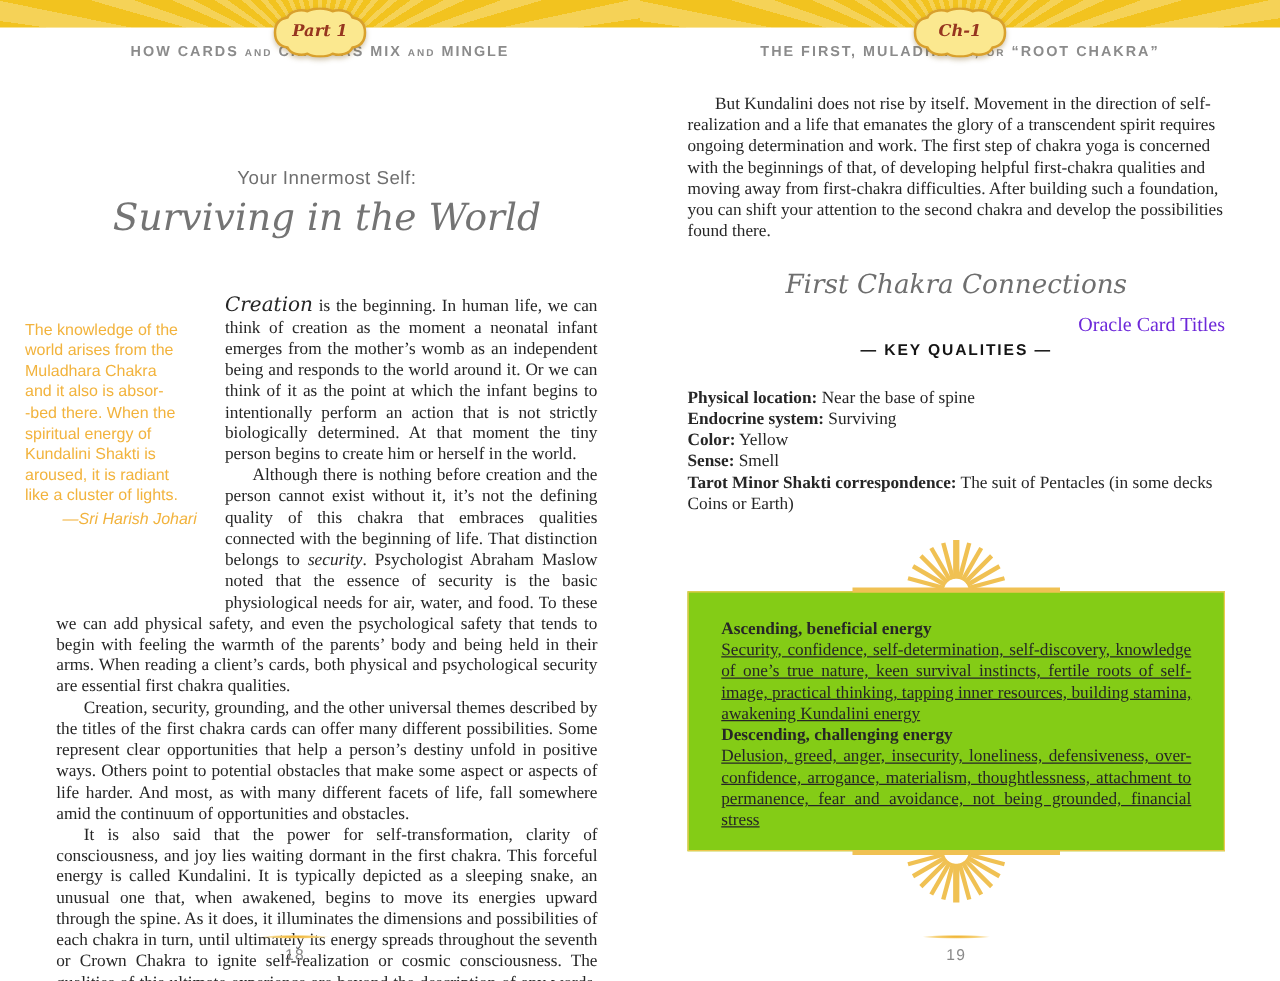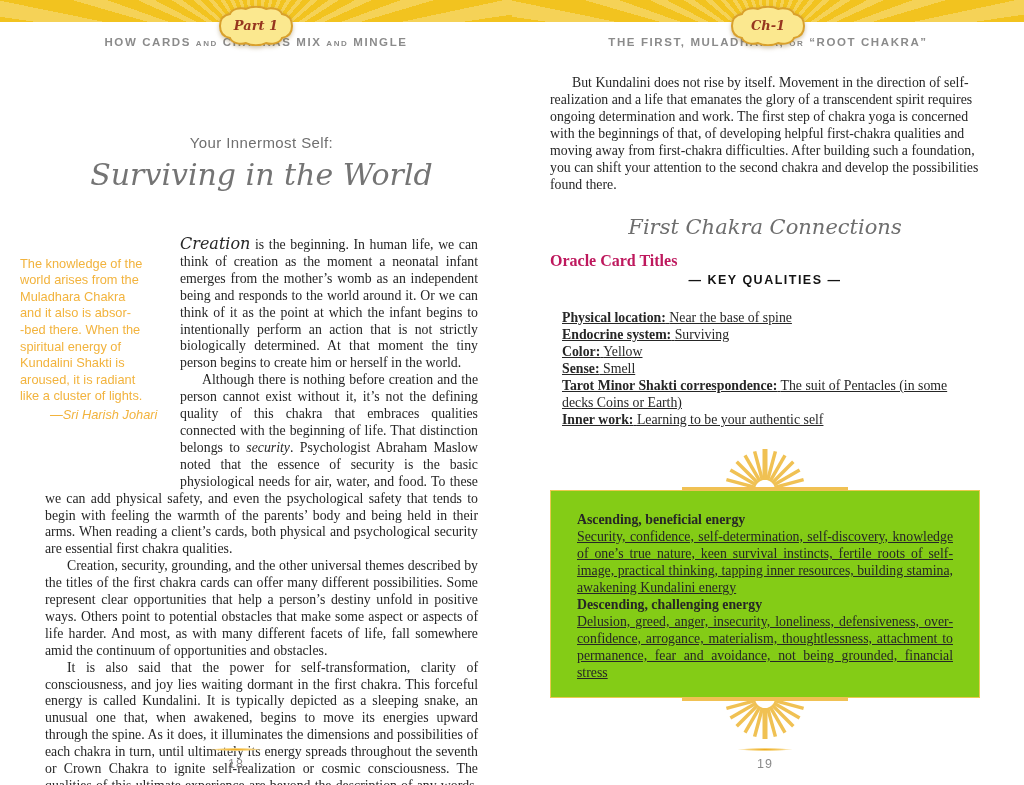--- a/index.html
+++ b/index.html
@@ -62,27 +62,27 @@
   .page-right {
     position:absolute; left:512px; top:74px; width:512px;
     padding:0 44px 0 38px; box-sizing:border-box;
     font-size:13.8px; line-height:17px;
   }
   .page-right p { margin:0; }
   .section-script-heading {
     text-align:center; font-family:"DejaVu Serif", serif; font-style:italic;
     font-weight:normal; font-size:21px; color:#6e6e6e; margin:26px 0 16px;
   }
-  .oracle-heading { text-align:left; font-weight:bold; font-size:16px; color:#be185d; margin:0 0 3px; }
+  .oracle-heading { text-align:right; font-weight:normal; font-size:16px; color:#6d28d9; margin:0 0 3px; }
   .oracle-titles { text-align:center; font-size:14px; margin:0 0 24px; }
   .key-qualities-label {
     text-align:center; font-family:"Liberation Sans", sans-serif; font-weight:bold;
     font-size:12.5px; letter-spacing:1.5px; color:#141414; margin:0 0 20px;
   }
-  .kq-list { margin:12px;text-decoration:underline; }
+  .kq-list { margin:0; }
   .kq-item { margin:0; }
   .kq-label { font-weight:bold; }
 
   .energy-box {
     position:relative; margin-top:62px;
     border:1.5px solid #ecc94f; background:#84cc16;
     padding:20px 26px 16px; text-align:justify;
   }
   .fan-top    { position:absolute; top:-45px;  left:50%; transform:translateX(-50%); }
   .fan-bottom { position:absolute; bottom:-45px; left:50%; transform:translateX(-50%) scaleY(-1); }
@@ -162,21 +162,20 @@
   <h3 class="oracle-heading">Oracle Card Titles</h3>
 
   <div class="key-qualities-label">— KEY QUALITIES —</div>
 
   <div class="kq-list">
     <p class="kq-item"><span class="kq-label">Physical location:</span> <span>Near the base of spine</span></p>
     <p class="kq-item"><span class="kq-label">Endocrine system:</span> <span>Surviving</span></p>
     <p class="kq-item"><span class="kq-label">Color:</span> <span>Yellow</span></p>
     <p class="kq-item"><span class="kq-label">Sense:</span> <span>Smell</span></p>
     <p class="kq-item"><span class="kq-label">Tarot Minor Shakti correspondence:</span> <span>The suit of Pentacles (in some decks Coins or Earth)</span></p>
-    <p class="kq-item"><span class="kq-label">Inner work:</span> <span>Learning to be your authentic self</span></p>
   </div>
 
   <div class="energy-box">
     <svg class="fan-top" width="170" height="46" viewBox="0 0 170 46">
       <g id="fan-shape" stroke="#f0c153" fill="#f0c153">
         <rect x="2" y="41" width="166" height="4" stroke="none"></rect>
         <line x1="85" y1="34" x2="85" y2="3" stroke-width="5"></line>
         <line x1="87.6" y1="34.3" x2="95.4" y2="5.4" stroke-width="3.5"></line>
         <line x1="82.4" y1="34.3" x2="74.6" y2="5.4" stroke-width="3.5"></line>
         <line x1="90" y1="35.3" x2="105" y2="9.4" stroke-width="3.5"></line>

